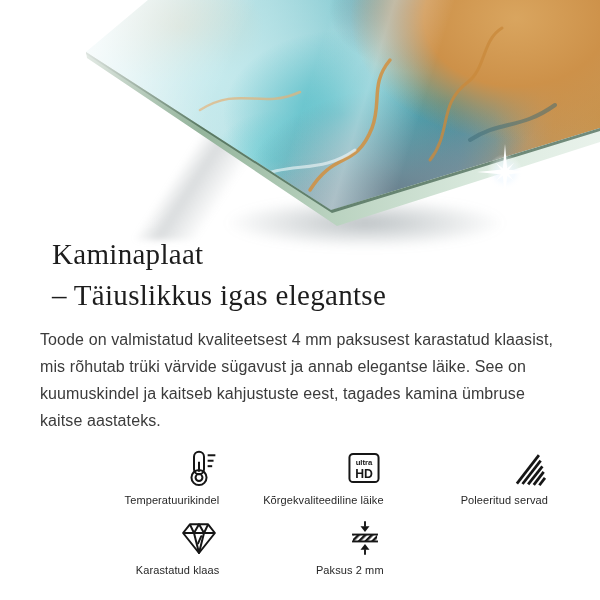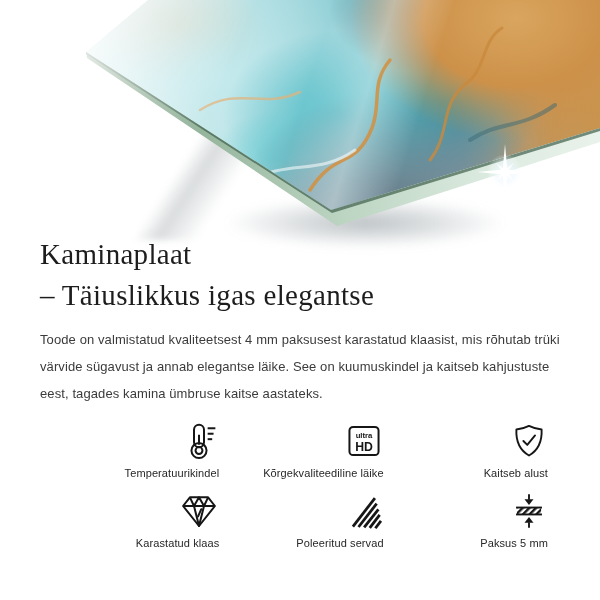--- a/index.html
+++ b/index.html
@@ -58,25 +58,25 @@
     background:linear-gradient(113deg,#ffffff 5%,rgba(255,255,255,.94) 12%,rgba(255,255,255,0) 37%);
   }
 
   .sparkle{position:absolute;left:473px;top:140px;width:64px;height:64px;}
 
   
   .content{padding:0 40px;}
   .page-title{
     font-family:"Liberation Serif",serif;font-weight:400;
     font-size:29px;line-height:41px;letter-spacing:.3px;
-    color:#1d1d1d;margin:6px 0 0;
+    color:#1d1d1d;margin:6px 12px 0;
   }
   .lead{
     margin:10px 0 0;max-width:532px;
-    font-size:13px;line-height:27px;color:#3b3b3b;letter-spacing:.1px;
+    font-size:16px;line-height:27px;color:#3b3b3b;letter-spacing:.1px;
   }
 
   
   .features{
     margin:14px 12px 0 15px;
     display:grid;grid-template-columns:repeat(3,1fr);row-gap:12px;
   }
   .feature{display:flex;flex-direction:column;align-items:flex-end;}
   .icon-box{height:40px;display:flex;align-items:center;justify-content:center;}
   .feature-label{margin-top:6px;font-size:11px;color:#272727;letter-spacing:.1px;}
@@ -145,70 +145,61 @@
       <div class="icon-box">
         <svg width="40" height="40" viewBox="0 0 44 44">
           <rect class="ico" x="6" y="6.5" width="32" height="31" rx="4" stroke-width="2.6"></rect>
           <text x="22" y="19" text-anchor="middle" font-family="Liberation Sans,sans-serif" font-size="8.5" font-weight="700" fill="#161616" stroke="none">ultra</text>
           <text x="22" y="32.5" text-anchor="middle" font-family="Liberation Sans,sans-serif" font-size="13.5" font-weight="800" fill="#161616" stroke="none">HD</text>
         </svg>
       </div>
       <div class="feature-label">Kõrgekvaliteediline läike</div>
     </div>
 
-    <div class="feature">
-      <div class="icon-box">
-        <svg width="38" height="38" viewBox="0 0 44 44">
-          <path class="ico" stroke-width="2.5" stroke-linejoin="round" d="M22 4.5 C27 7 32 8.3 36.6 8.7 C37.2 21.5 33 32.5 22 38.8 C11 32.5 6.8 21.5 7.4 8.7 C12 8.3 17 7 22 4.5 Z"></path>
-          <polyline class="ico" stroke-width="2.6" stroke-linecap="round" stroke-linejoin="round" points="15.5,22 20,26.5 29,15.5"></polyline>
-        </svg>
-      </div>
-      <div class="feature-label">Kaitseb alust</div>
-    </div>
-
-    <div class="feature">
-      <div class="icon-box">
-        <svg width="40" height="40" viewBox="0 0 44 44">
-          <path class="ico" stroke-width="2.4" stroke-linejoin="round" d="M12 7 L32 7 L39.5 16.5 L22 38.5 L4.5 16.5 Z"></path>
-          <path class="ico" stroke-width="1.9" stroke-linejoin="round" d="M4.5 16.5 L39.5 16.5 M12 7 L16.5 16.5 L22 7 L27.5 16.5 L32 7 M16.5 16.5 L22 38.5 L27.5 16.5"></path>
-          <line class="ico" stroke-width="1.9" x1="24.5" y1="20" x2="21" y2="28" stroke-linecap="round"></line>
-        </svg>
-      </div>
-      <div class="feature-label">Karastatud klaas</div>
-    </div>
 
     <div class="feature">
       <div class="icon-box">
         <svg width="38" height="38" viewBox="0 0 44 44">
           <g stroke="#161616" stroke-width="3.2" stroke-linecap="butt">
             <line x1="8" y1="40" x2="33.5" y2="7"></line>
             <line x1="14.5" y1="40.5" x2="35.5" y2="13.5"></line>
             <line x1="21" y1="41" x2="37.5" y2="20"></line>
             <line x1="27.5" y1="41.5" x2="39" y2="26.5"></line>
             <line x1="34" y1="42" x2="40.5" y2="33.5"></line>
           </g>
         </svg>
       </div>
       <div class="feature-label">Poleeritud servad</div>
+    </div>
+
+    <div class="feature">
+      <div class="icon-box">
+        <svg width="40" height="40" viewBox="0 0 44 44">
+          <path class="ico" stroke-width="2.4" stroke-linejoin="round" d="M12 7 L32 7 L39.5 16.5 L22 38.5 L4.5 16.5 Z"></path>
+          <path class="ico" stroke-width="1.9" stroke-linejoin="round" d="M4.5 16.5 L39.5 16.5 M12 7 L16.5 16.5 L22 7 L27.5 16.5 L32 7 M16.5 16.5 L22 38.5 L27.5 16.5"></path>
+          <line class="ico" stroke-width="1.9" x1="24.5" y1="20" x2="21" y2="28" stroke-linecap="round"></line>
+        </svg>
+      </div>
+      <div class="feature-label">Karastatud klaas</div>
     </div>
 
     <div class="feature">
       <div class="icon-box">
         <svg width="38" height="38" viewBox="0 0 44 44">
           <defs>
             <pattern id="hatch" patternUnits="userSpaceOnUse" width="5.5" height="5.5" patternTransform="rotate(45)">
               <rect width="2.8" height="5.5" fill="#161616"></rect>
             </pattern>
           </defs>
           <rect x="8" y="18.5" width="28" height="7" fill="url(#hatch)"></rect>
           <line class="ico" x1="7" y1="18" x2="37" y2="18" stroke-width="2"></line>
           <line class="ico" x1="7" y1="26" x2="37" y2="26" stroke-width="2"></line>
           <line class="ico" x1="22" y1="2.5" x2="22" y2="9" stroke-width="2.6"></line>
           <path d="M16.8 8.5 L27.2 8.5 L22 15 Z" fill="#161616" stroke="none"></path>
           <line class="ico" x1="22" y1="41.5" x2="22" y2="35" stroke-width="2.6"></line>
           <path d="M16.8 35.5 L27.2 35.5 L22 29 Z" fill="#161616" stroke="none"></path>
         </svg>
       </div>
-      <div class="feature-label">Paksus 5 mm</div>
+      <div class="feature-label">Paksus 2 mm</div>
     </div>
 
   </div>
 </div>
 
 </body></html>

